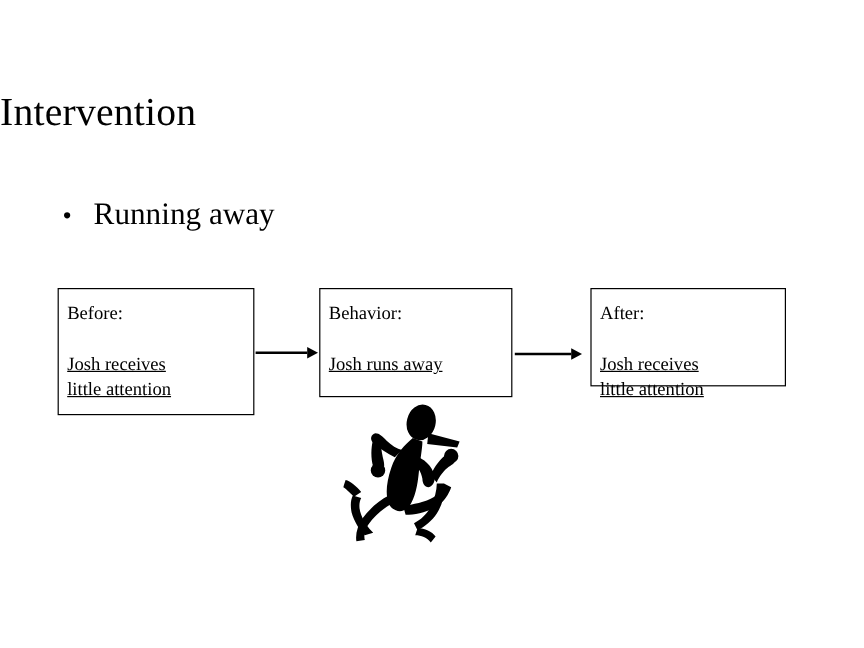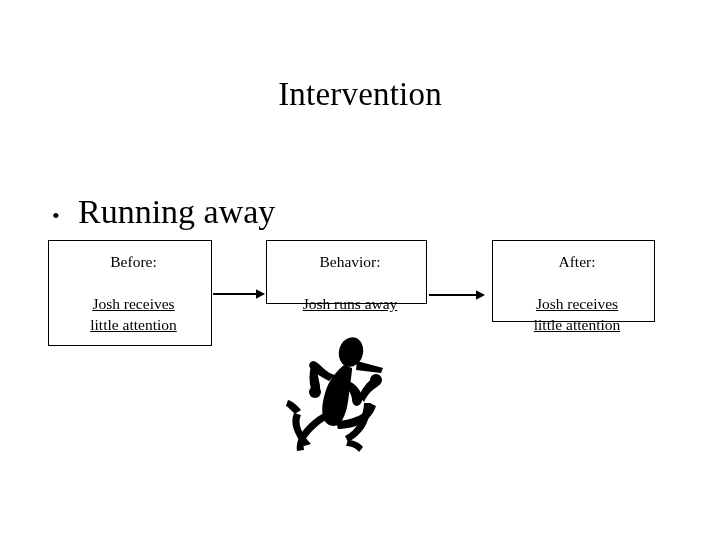--- a/index.html
+++ b/index.html
@@ -17,21 +17,20 @@
     font-family: "Liberation Serif", "DejaVu Serif", serif;
     color: #000000;
   }
 
   
   #slide-title {
     position: absolute;
     left: 0;
     top: 74px;
     width: 720px;
-    text-align: center;
     font-size: 33px;
     line-height: 40px;
     font-weight: normal;
     letter-spacing: 0.2px;
     color: #000;
     white-space: nowrap;
   }
 
   
   #bullet-row {
@@ -43,49 +42,47 @@
     font-size: 26px;
     line-height: 32px;
   }
   #bullet-glyph {
     width: 26px;
     font-size: 22px;
     line-height: 32px;
     text-align: left;
   }
   #bullet-text {
-    font-size: 34px;
+    font-size: 26px;
     white-space: nowrap;
-    margin-top: 33px;
   }
 
   
   .flow-box {
     position: absolute;
     box-sizing: border-box;
     border: 1.4px solid #000;
     background: #ffffff;
     padding: 10px 0 0 7px;
     font-size: 15.5px;
     line-height: 21px;
-    text-align: center;
   }
   .flow-box .box-heading {
     display: block;
     white-space: nowrap;
     margin-bottom: 21px;
   }
   .flow-box .box-body {
     display: block;
     white-space: pre-line;
     text-decoration: underline;
   }
 
   #box-before  { left: 48px;  top: 240px; width: 164px; height: 106px; }
-  #box-behavior{ left: 266px; top: 240px; width: 161px; height: 64px;  }
+  #box-behavior{ left: 266px; top: 240px; width: 161px; height: 91px;  }
   #box-after   { left: 492px; top: 240px; width: 163px; height: 82px; }
 
   
   .flow-arrow {
     position: absolute;
     height: 16px;
   }
   #arrow-1 { left: 212px; top: 286px; width: 54px; }
   #arrow-2 { left: 428px; top: 287px; width: 58px; }
 

